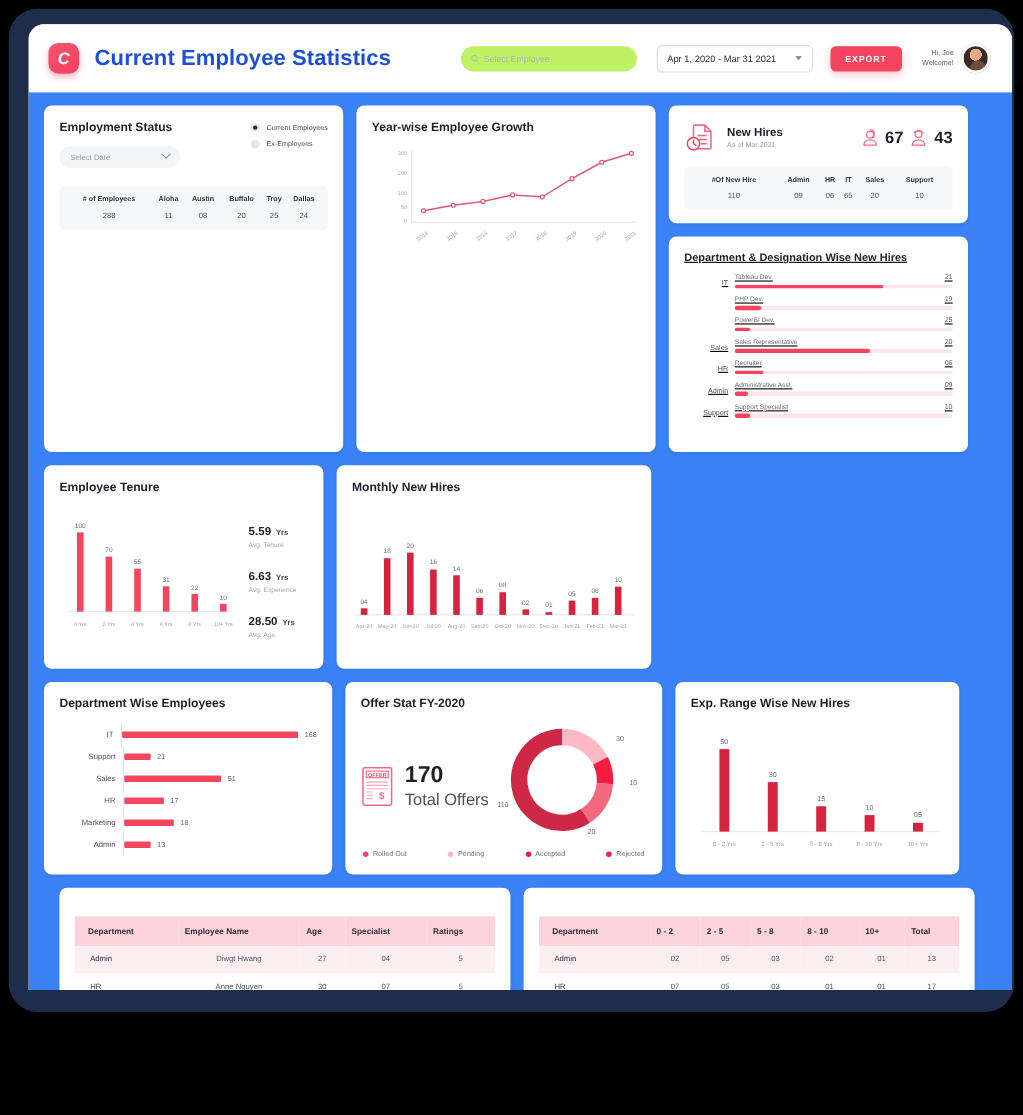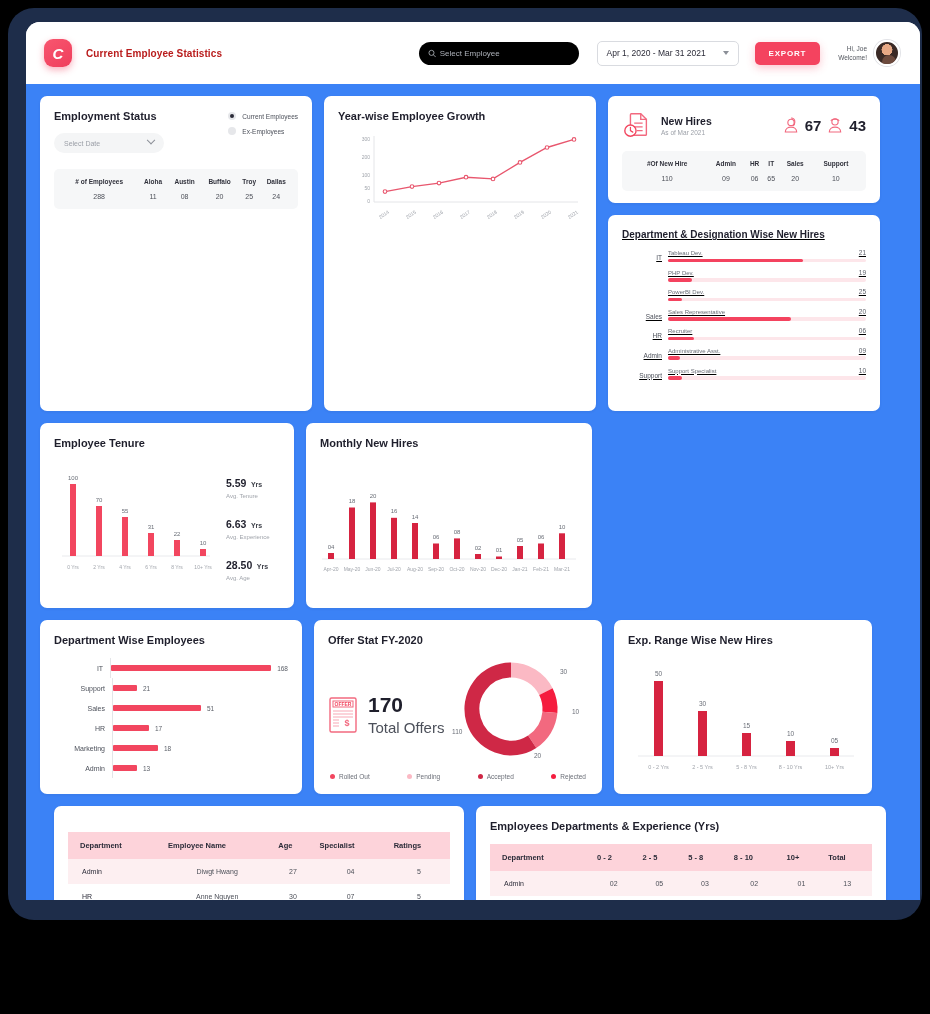--- a/index.html
+++ b/index.html
@@ -31,26 +31,26 @@
   .logo {
     width: 28px; height: 28px; border-radius: 9px;
     background: linear-gradient(145deg,#f8566f,#ef3e5c);
     color: #fff; font-weight: bold; font-size: 15px;
     font-style: italic;
     display: flex; align-items: center; justify-content: center;
     box-shadow: 0 3px 7px rgba(239,62,92,.4);
     flex: 0 0 auto;
   }
   .app-title {
-    margin-left: 14px; font-size: 10px; font-weight: bold;
-    color: #b91c1c; letter-spacing: .1px;
+    margin-left: 14px; font-size: 20px; font-weight: bold;
+    color: #1d4ed8; letter-spacing: .1px;
   }
   .hspacer { flex: 1 1 auto; }
   .search {
-    width: 160px; height: 23px; background: #000000;
+    width: 160px; height: 23px; background: #bef264;
     border-radius: 12px; display: flex; align-items: center;
     padding: 0 9px; gap: 4px; flex: 0 0 auto;
   }
   .search svg { display:block; }
   .search input {
     border: none; outline: none; background: transparent;
     font-family: inherit; font-size: 8px; color: #7b7f87;
     width: 100%;
   }
   .search input::placeholder { color: #adb1b9; }
@@ -740,21 +740,20 @@
               <td>30</td>
               <td>07</td>
               <td>5</td>
             </tr>
 
           </tbody>
         </table>
       </div>
 
       <div class="card c-deptexp">
-        <div class="ctitle">Employees Departments &amp; Experience (Yrs)</div>
         <table class="dtable">
           <thead>
                 <tr>
             <th>Department</th>
             <th>0 - 2</th>
             <th>2 - 5</th>
             <th>5 - 8</th>
             <th>8 - 10</th>
             <th>10+</th>
             <th>Total</th>

